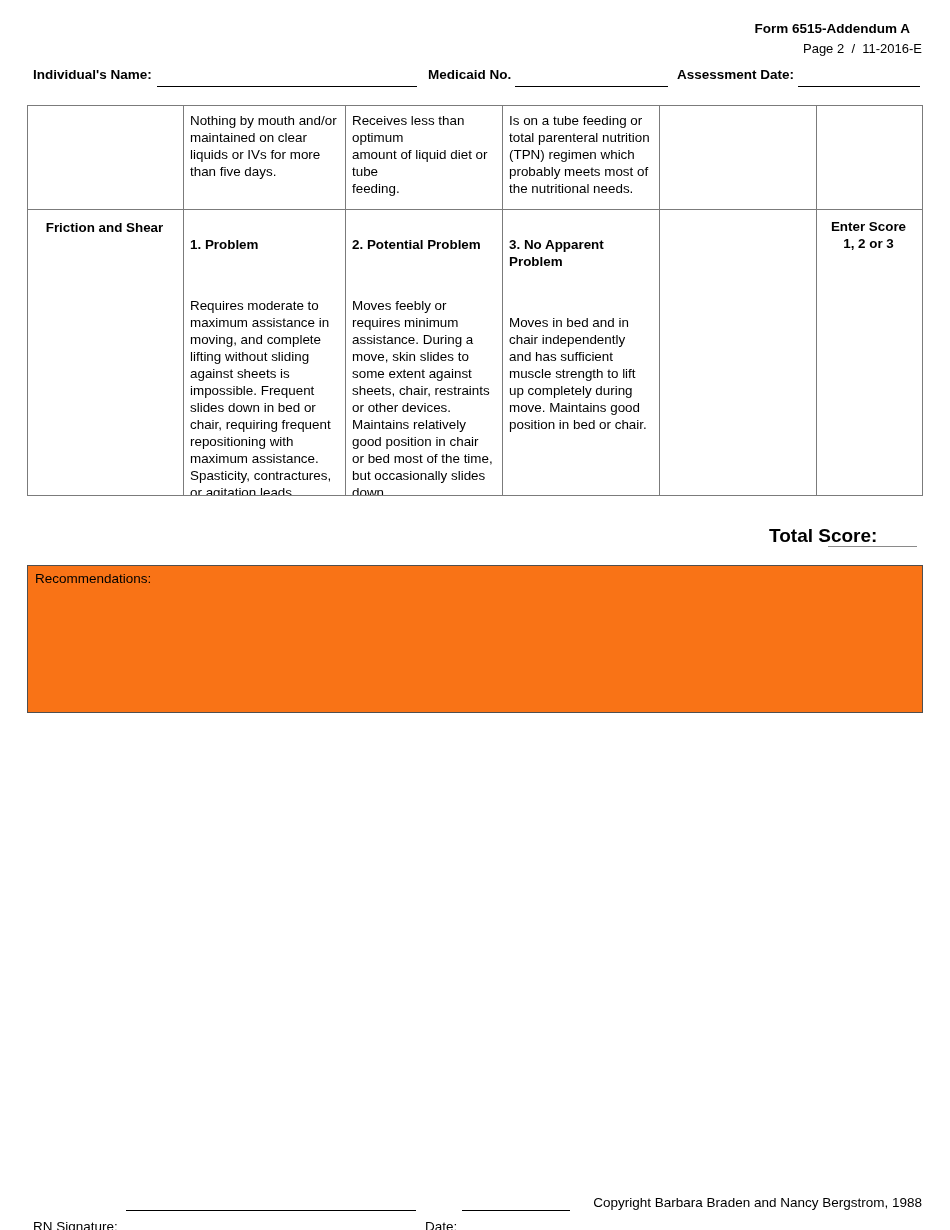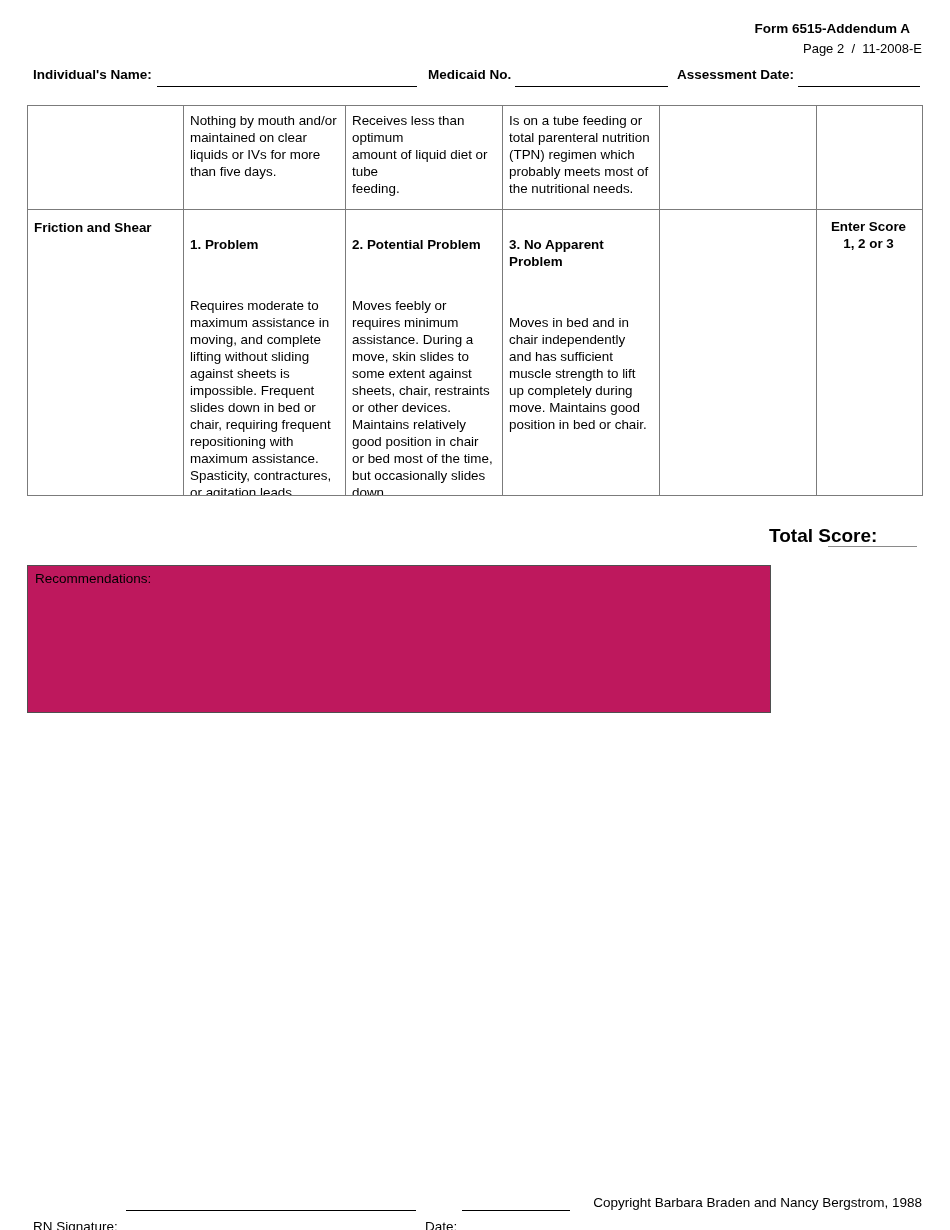--- a/index.html
+++ b/index.html
@@ -40,48 +40,48 @@
   .cell{
     border-right:1.5px solid var(--table-border);
     padding:4px 8px 2px 6px;
     font-size:13.4px;line-height:17px;overflow:hidden;
     white-space:pre-line;
   }
   .cell.last{border-right:none;}
   .cell.r1{border-bottom:1.5px solid var(--table-border);}
   .cell .heading{font-weight:bold;white-space:pre-line;}
   .cell .body{margin-top:27px;white-space:pre-line;}
-  .cell.category{font-weight:bold;padding-top:9px;}
+  .cell.category{font-weight:bold;padding-top:9px;text-align:center;}
   .cell.r2{padding-top:9px;}
   .cell.r1{padding-top:6px;}
   .cell.score-col{text-align:center;font-weight:bold;padding-top:8px;}
 
   
   .total-score-label{position:absolute;left:733px;top:525px;font-weight:bold;font-size:19px;margin-left:36px;}
   .total-score-line{position:absolute;left:828px;top:546px;width:89px;border-bottom:1.5px solid var(--total-score-underline);height:0;}
 
   
-  .recommendations-box{position:absolute;left:27px;top:565px;width:744px;height:148px;border:1.5px solid var(--box-border);background:#be185d;}
+  .recommendations-box{position:absolute;left:27px;top:565px;width:896px;height:148px;border:1.5px solid var(--box-border);background:#f97316;}
   .recommendations-label{padding:5px 7px;font-size:13.5px;}
 
   
   .ftr-label{position:absolute;top:1195px;font-size:13.5px;white-space:nowrap;margin-top:24px;}
   .ftr-label.rn{left:33px;}
   .ftr-label.date{left:425px;}
   .line-rn{left:126px;top:1210px;width:290px;}
   .line-date{left:462px;top:1210px;width:108px;}
   .copyright{position:absolute;top:1195px;left:0;right:28px;text-align:right;font-size:13.5px;white-space:nowrap;}
 </style>
 </head>
 <body>
 
 <div class="page">
 
   <div class="form-number">Form 6515-Addendum A</div>
-  <div class="page-line">Page 2  /  11-2008-E</div>
+  <div class="page-line">Page 2  /  11-2016-E</div>
 
   <div class="hdr-label name">Individual's Name:</div>
   <div class="fill-line line-name"></div>
   <div class="hdr-label medicaid">Medicaid No.</div>
   <div class="fill-line line-medicaid"></div>
   <div class="hdr-label assess">Assessment Date:</div>
   <div class="fill-line line-assess"></div>
 
   <div class="braden-table">
 

